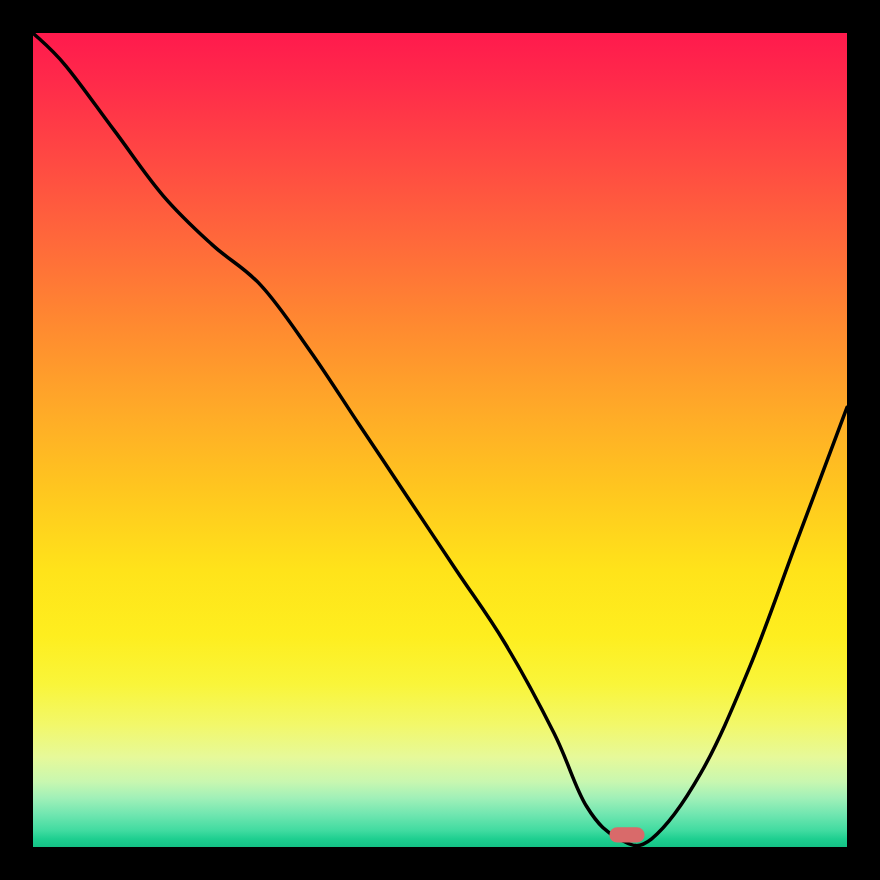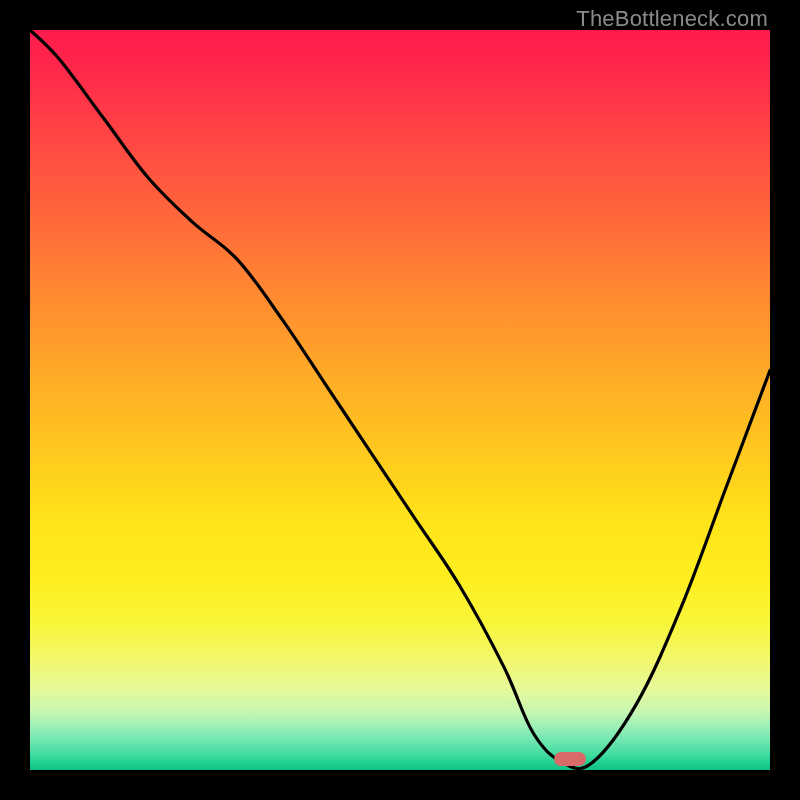--- a/index.html
+++ b/index.html
@@ -69,21 +69,20 @@
     height: 14px;
     border-radius: 7px;
     background: #d96a6a;
     transform: translate(-50%, -50%);
   }
 </style>
 </head>
 <body>
 
 <div class="frame">
-  <div class="watermark">TheBottleneck.com</div>
 
   <div class="plot-area">
     <svg class="curve" viewBox="0 0 740 740" preserveAspectRatio="none">
       <path fill="none" stroke="#000000" stroke-width="3.2" stroke-linecap="round" d="M 0 0 C 5.3 5.3, 16.3 13.6, 29.6 29.6 C 42.9 45.6, 58.0 67.5, 74.0 88.8 C 90.0 110.1, 102.4 129.4, 118.4 148.0 C 134.4 166.6, 146.8 177.7, 162.8 192.4 C 178.8 207.1, 191.2 212.1, 207.2 229.4 C 223.2 246.7, 235.6 266.0, 251.6 288.6 C 267.6 311.2, 280.0 331.2, 296.0 355.2 C 312.0 379.2, 324.4 397.8, 340.4 421.8 C 356.4 445.8, 368.8 464.4, 384.8 488.4 C 400.8 512.4, 413.2 528.4, 429.2 555.0 C 445.2 581.6, 460.3 609.8, 473.6 636.4 C 486.9 663.0, 492.5 685.7, 503.2 703.0 C 513.9 720.3, 522.1 727.3, 532.8 732.6 C 543.5 737.9, 549.1 743.3, 562.4 732.6 C 575.7 721.9, 590.8 701.4, 606.8 673.4 C 622.8 645.4, 635.2 615.8, 651.2 577.2 C 667.2 538.6, 679.6 501.4, 695.6 458.8 C 711.6 416.2, 732.0 361.7, 740.0 340.4" id="curve-path"></path>
     </svg>
     <div class="marker" id="marker" style="left: 540.2px; top: 728.9px; background: rgb(217, 106, 106);"></div>
   </div>
 </div>
 
 </body></html>

